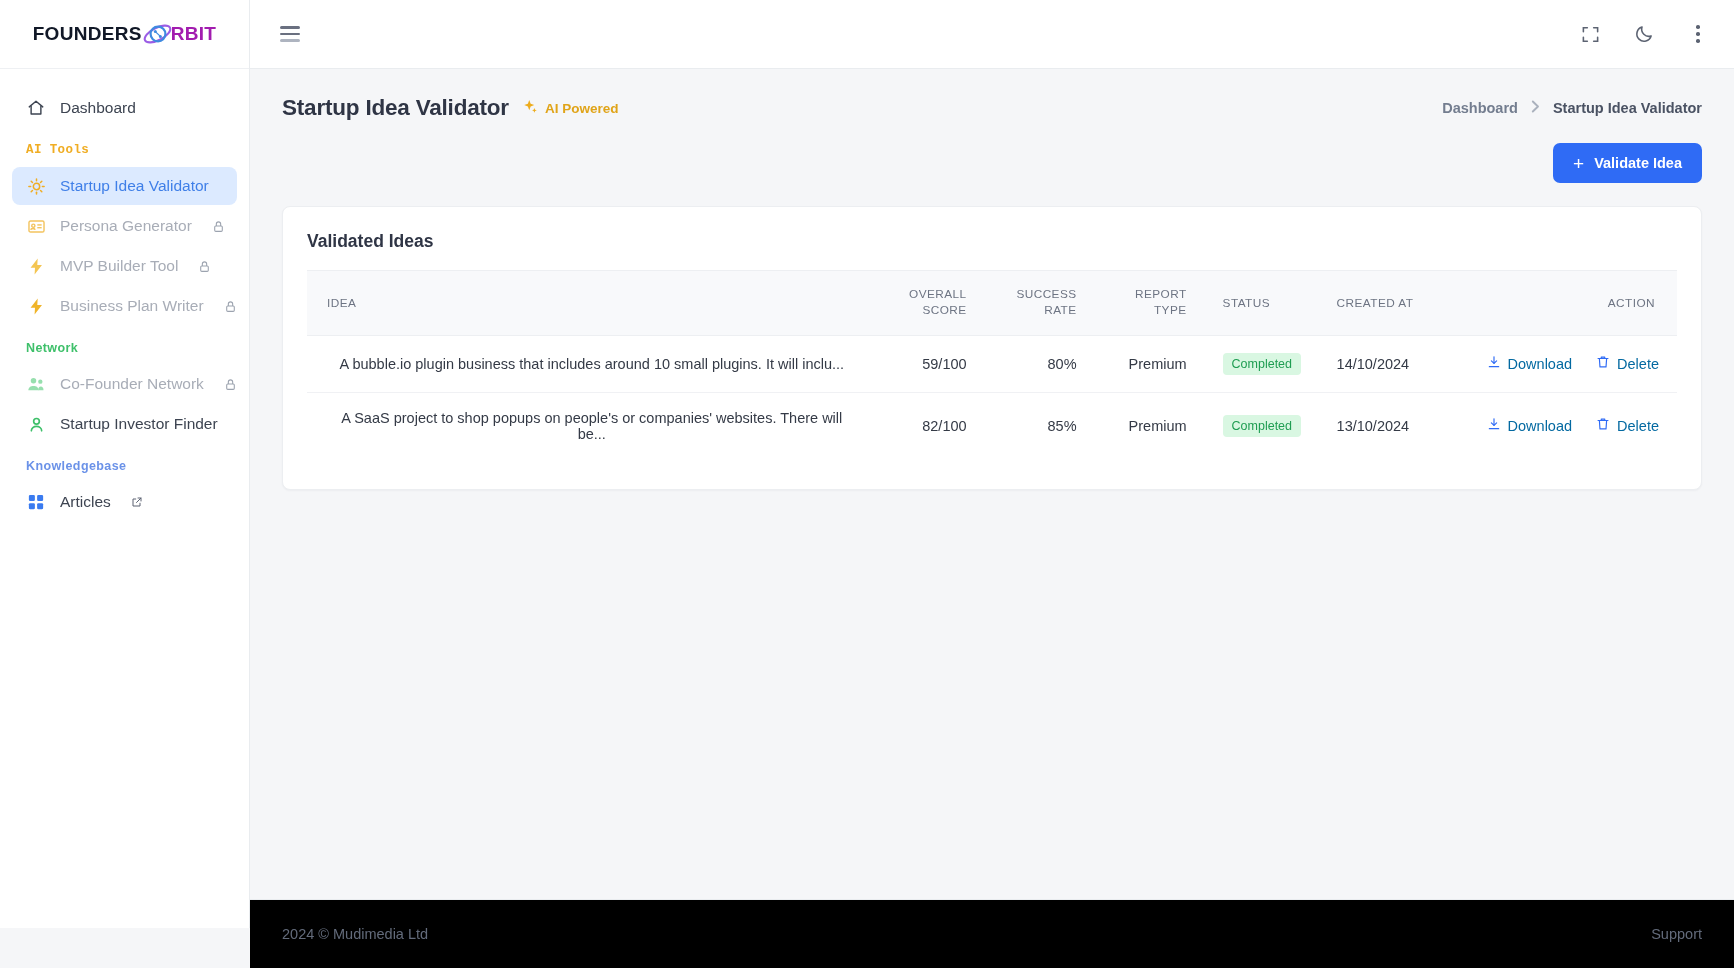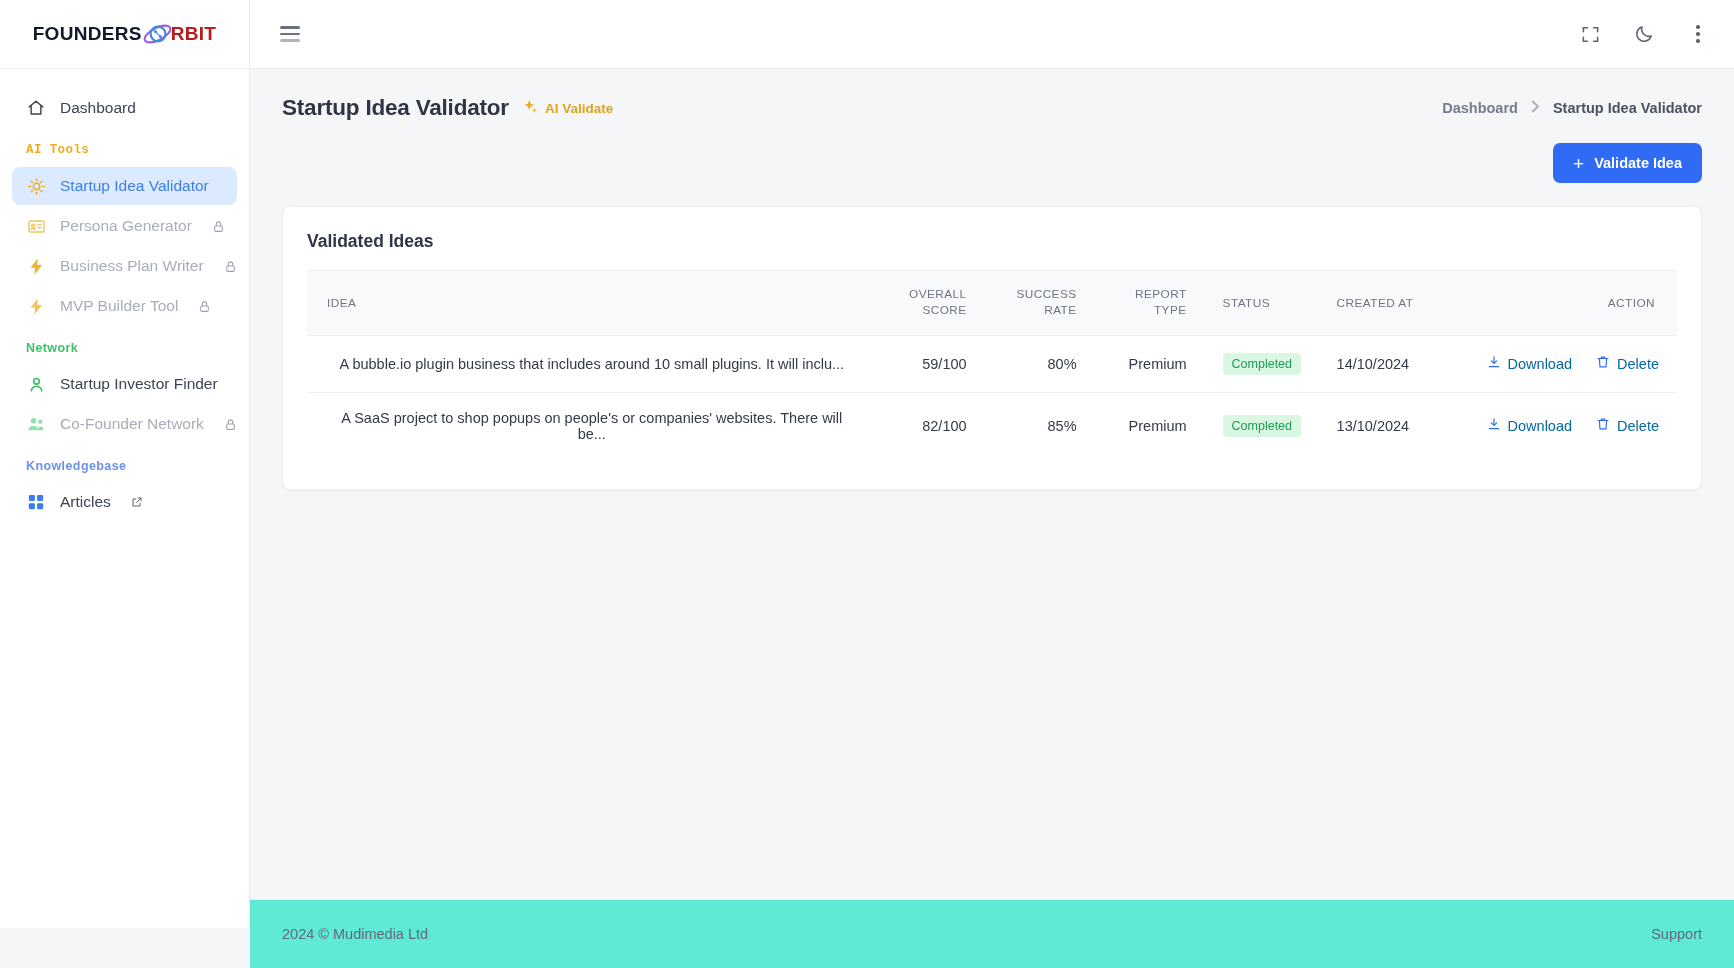--- a/index.html
+++ b/index.html
@@ -20,21 +20,21 @@
     display: flex; flex-direction: column;
   }
   .brand {
     height: 69px; display: flex; align-items: center; justify-content: center;
     border-bottom: 1px solid #eef0f3;
   }
   .logo-text {
     font-size: 19px; font-weight: 800; letter-spacing: .3px;
     display: flex; align-items: center; color: #111827;
   }
-  .logo-orbit { color: #b91c1c; }
+  .logo-orbit { color: #a21caf; }
   .logo-planet { position: relative; width: 31px; height: 26px; margin: 0 -2px 0 0; }
   .logo-planet svg { position: absolute; left: 0; top: 0; }
 
   .nav { padding: 14px 0 0 0; flex: 1; }
   .nav-section {
     font-size: 12.5px; font-weight: 700; letter-spacing: .4px;
     padding: 14px 0 8px 26px;
   }
   .sec-ai { color: #f0ad23; font-family: Liberation Mono, monospace; }
   .sec-network { color: #3ec06a; }
@@ -125,21 +125,21 @@
     display: inline-block; background: #d9f7e2; color: #1f9d52;
     font-size: 12.5px; font-weight: 500; border-radius: 4px; padding: 4px 9px;
   }
   .row-actions { display: inline-flex; gap: 24px; justify-content: flex-end; }
   .link-action {
     display: inline-flex; align-items: center; gap: 7px;
     color: #0369a1; font-size: 14.5px; cursor: pointer;
   }
 
   .footer {
-    margin-top: auto; height: 69px; background: #5eead4; border-top: 1px solid #e9ecef;
+    margin-top: auto; height: 69px; background: #000000; border-top: 1px solid #e9ecef;
     display: flex; align-items: center; justify-content: space-between;
     padding: 0 32px; font-size: 14.5px; color: #636b7b;
   }
   .footer .support { color: #636b7b; cursor: pointer; }
 </style>
 </head>
 <body>
 
 <div class="app">
 
@@ -206,76 +206,76 @@
         <span class="lock">
           <svg width="13" height="13" viewBox="0 0 24 24" fill="none" stroke="#9ca3af" stroke-width="2">
             <rect x="5" y="11" width="14" height="10" rx="2"></rect>
               <path d="M8 11V7.5a4 4 0 0 1 8 0V11"></path>
           </svg>
         </span>
       </div>
 
       <div class="nav-item locked">
         <span class="ico">
+          <svg width="19" height="19" viewBox="0 0 24 24" fill="#f4c552">
+            <path d="M13.5 2 4.5 13.6h5.6L9.6 22l9.3-12H13z"></path>
+          </svg>
+        </span>
+        <span>MVP Builder Tool</span>
+        <span class="lock">
+          <svg width="13" height="13" viewBox="0 0 24 24" fill="none" stroke="#9ca3af" stroke-width="2">
+            <rect x="5" y="11" width="14" height="10" rx="2"></rect>
+              <path d="M8 11V7.5a4 4 0 0 1 8 0V11"></path>
+          </svg>
+        </span>
+      </div>
+
+      <div class="nav-item locked">
+        <span class="ico">
           <svg width="19" height="19" viewBox="0 0 24 24" fill="#f0b429">
             <path d="M13.5 2 4.5 13.6h5.6L9.6 22l9.3-12H13z"></path>
           </svg>
         </span>
         <span>Business Plan Writer</span>
         <span class="lock">
           <svg width="13" height="13" viewBox="0 0 24 24" fill="none" stroke="#9ca3af" stroke-width="2">
             <rect x="5" y="11" width="14" height="10" rx="2"></rect>
               <path d="M8 11V7.5a4 4 0 0 1 8 0V11"></path>
           </svg>
         </span>
       </div>
 
-      <div class="nav-item locked">
-        <span class="ico">
-          <svg width="19" height="19" viewBox="0 0 24 24" fill="#f4c552">
-            <path d="M13.5 2 4.5 13.6h5.6L9.6 22l9.3-12H13z"></path>
-          </svg>
-        </span>
-        <span>MVP Builder Tool</span>
-        <span class="lock">
-          <svg width="13" height="13" viewBox="0 0 24 24" fill="none" stroke="#9ca3af" stroke-width="2">
-            <rect x="5" y="11" width="14" height="10" rx="2"></rect>
-              <path d="M8 11V7.5a4 4 0 0 1 8 0V11"></path>
-          </svg>
-        </span>
-      </div>
-
       <div class="nav-section sec-network">Network</div>
-
-      <div class="nav-item">
-        <span class="ico">
-          <svg width="19" height="19" viewBox="0 0 24 24" fill="none" stroke="#3ec06a" stroke-width="2.1" stroke-linecap="round">
-            <circle cx="12" cy="8" r="3.6"></circle>
-            <path d="M5.5 20c0-3.6 3-5.6 6.5-5.6s6.5 2 6.5 5.6"></path>
-          </svg>
-        </span>
-        <span>Startup Investor Finder</span>
-      </div>
 
       <div class="nav-item locked">
         <span class="ico">
           <svg width="20" height="20" viewBox="0 0 24 24" fill="#97dfae">
             <circle cx="9" cy="8" r="3.3"></circle>
             <path d="M2.8 19.5c0-3.4 2.8-5.2 6.2-5.2s6.2 1.8 6.2 5.2z"></path>
             <circle cx="17.2" cy="9.2" r="2.6"></circle>
             <path d="M14.6 19.5c0-2.8 1.2-4.4 3.2-4.4 1.9 0 3.2 1.4 3.2 4.4z"></path>
           </svg>
         </span>
         <span>Co-Founder Network</span>
         <span class="lock">
           <svg width="13" height="13" viewBox="0 0 24 24" fill="none" stroke="#9ca3af" stroke-width="2">
             <rect x="5" y="11" width="14" height="10" rx="2"></rect>
               <path d="M8 11V7.5a4 4 0 0 1 8 0V11"></path>
           </svg>
         </span>
+      </div>
+
+      <div class="nav-item">
+        <span class="ico">
+          <svg width="19" height="19" viewBox="0 0 24 24" fill="none" stroke="#3ec06a" stroke-width="2.1" stroke-linecap="round">
+            <circle cx="12" cy="8" r="3.6"></circle>
+            <path d="M5.5 20c0-3.6 3-5.6 6.5-5.6s6.5 2 6.5 5.6"></path>
+          </svg>
+        </span>
+        <span>Startup Investor Finder</span>
       </div>
 
       <div class="nav-section sec-kb">Knowledgebase</div>
 
       <div class="nav-item">
         <span class="ico">
           <svg width="18" height="18" viewBox="0 0 24 24" fill="#3a7bf0">
             <rect x="2.5" y="2.5" width="8" height="8" rx="1.6"></rect>
             <rect x="13.5" y="2.5" width="8" height="8" rx="1.6"></rect>
             <rect x="2.5" y="13.5" width="8" height="8" rx="1.6"></rect>
@@ -328,21 +328,21 @@
     <div class="page-head">
       <div class="title-wrap">
         <div class="page-title">Startup Idea Validator</div>
         <div class="ai-badge">
           <span>
             <svg width="15" height="15" viewBox="0 0 24 24" fill="#edac1d">
               <path d="M10 1.5 12.2 7.4 18 9.6l-5.8 2.2L10 17.8 7.8 11.8 2 9.6l5.8-2.2z"></path>
               <path d="M18.2 14.4 19.3 17l2.7 1.1-2.7 1.1-1.1 2.6-1.1-2.6-2.6-1.1 2.6-1.1z"></path>
             </svg>
           </span>
-          <span>AI Validate</span>
+          <span>AI Powered</span>
         </div>
       </div>
       <div class="crumbs">
         <span class="crumb-link">Dashboard</span>
         <span class="crumb-sep">
           <svg width="9" height="13" viewBox="0 0 9 13" fill="none" stroke="#aab1bd" stroke-width="1.9" stroke-linecap="round" stroke-linejoin="round">
             <path d="M1.8 1.5 7 6.5l-5.2 5"></path>
           </svg>
         </span>
         <span class="crumb-cur">Startup Idea Validator</span>

